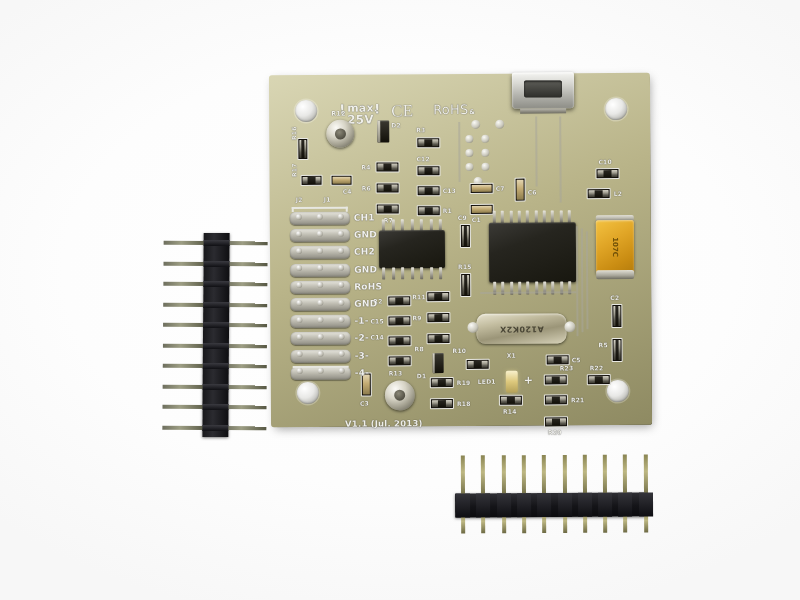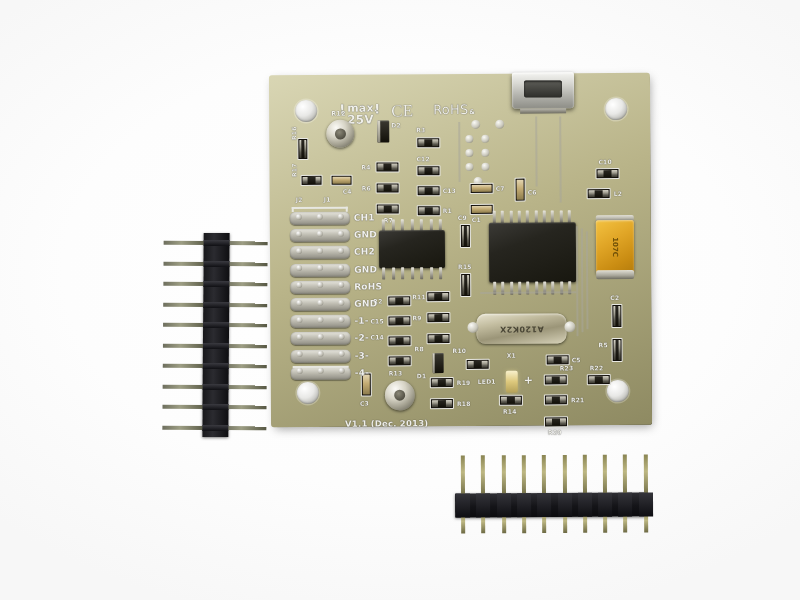--- a/index.html
+++ b/index.html
@@ -368,21 +368,21 @@
     <div class="silk vtiny" style="left:315px;top:288px;">R22</div>
 
     <div class="pot" style="left:110px;top:303px;width:30px;height:30px;"></div>
     <div class="silk vtiny" style="left:114px;top:292px;">R13</div>
 
     <div class="smd tan" style="left:86px;top:295px;width:11px;height:24px;">
         <i></i>
       </div>
     <div class="silk vtiny" style="left:85px;top:322px;">C3</div>
 
-    <div class="silk" style="left:70px;top:341px;font-size:8.5px;font-weight:700;">V1.1 (Dec. 2013)</div>
+    <div class="silk" style="left:70px;top:341px;font-size:8.5px;font-weight:700;">V1.1 (Jul. 2013)</div>
 
     <div class="silk vtiny" style="left:22px;top:118px;">J2</div>
     <div class="silk vtiny" style="left:50px;top:118px;">J1</div>
     <div style="position:absolute;left:18px;top:129px;width:56px;height:2px;background:#e7e7e1;"></div>
     <div style="position:absolute;left:18px;top:129px;width:2px;height:5px;background:#e7e7e1;"></div>
     <div style="position:absolute;left:72px;top:129px;width:2px;height:5px;background:#e7e7e1;"></div>
 
     <div id="padrows">
         <div class="padrow" style="left: 16px; top: 134px; width: 60px; height: 13px;">
           <u style="left: 6px;"></u>

